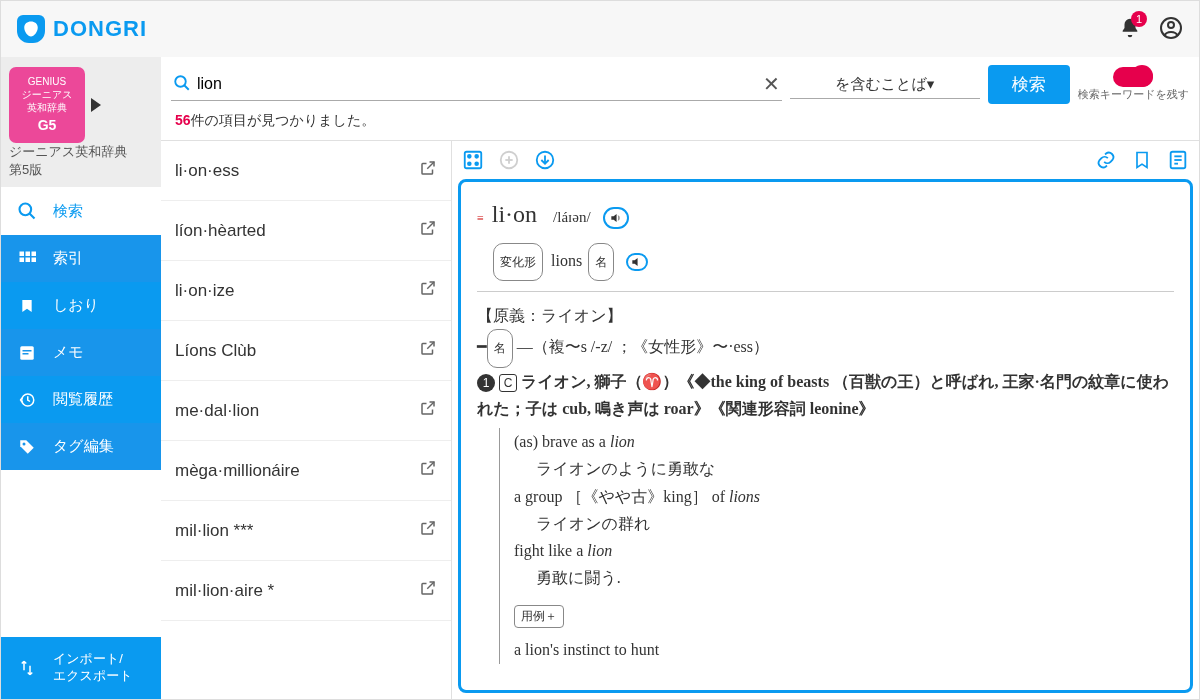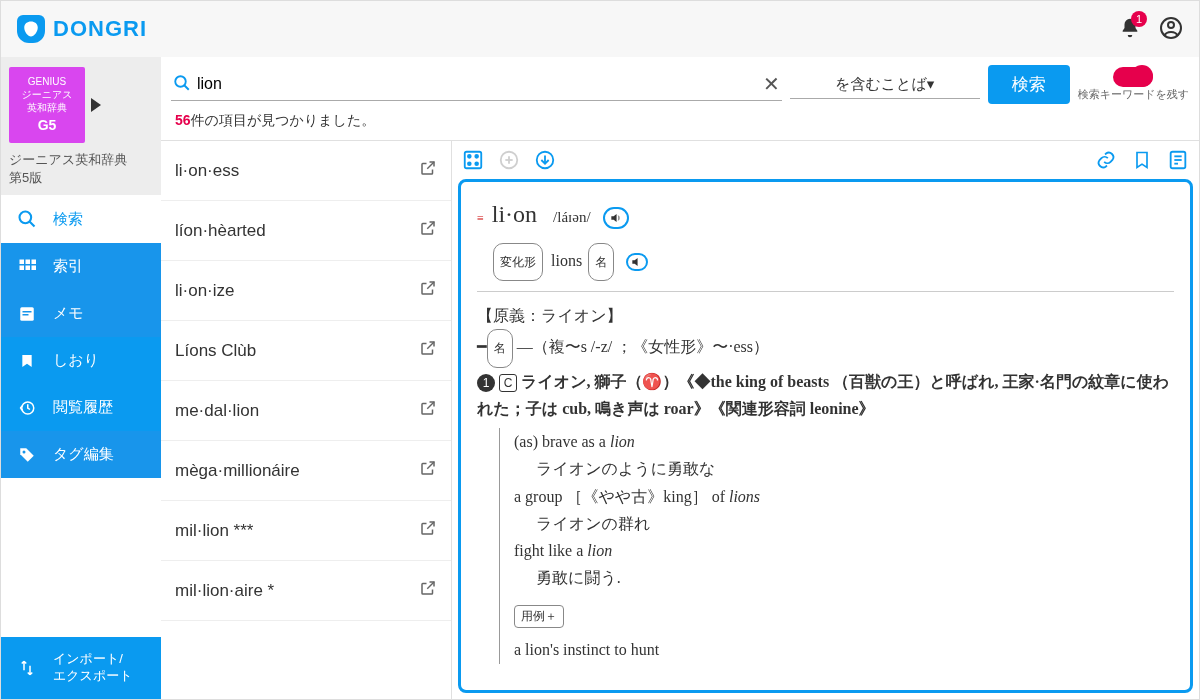--- a/index.html
+++ b/index.html
@@ -9,24 +9,24 @@
   .brand-logo { width: 28px; height: 28px; background: #0a9af0; border-radius: 6px 6px 12px 12px; display:flex; align-items:center; justify-content:center; }
   .brand-logo svg { width: 18px; height: 18px; fill: #fff; }
   .brand-name { font-size: 22px; font-weight: 700; color: #0a9af0; letter-spacing: 1px; }
   .header-icons { display: flex; align-items: center; gap: 18px; }
   .bell { position: relative; }
   .badge { position: absolute; top: -6px; right: -6px; background: #e6004c; color: #fff; border-radius: 50%; font-size: 11px; width: 16px; height: 16px; display: flex; align-items: center; justify-content: center; }
   .main { flex: 1; display: flex; overflow: hidden; }
   .sidebar { width: 160px; display: flex; flex-direction: column; }
   .dict-card { background: #ededed; padding: 10px 8px 8px 8px; }
   .dict-top { display: flex; align-items: center; gap:6px; }
-  .dict-img { width: 76px; height: 76px; background: #d946ef; border-radius: 2px; display: flex; flex-direction: column; align-items:center; justify-content:center; color:#fff; font-size:10px; line-height:1.3; }
+  .dict-img { width: 76px; height: 76px; background: #ec4899; border-radius: 7px; display: flex; flex-direction: column; align-items:center; justify-content:center; color:#fff; font-size:10px; line-height:1.3; }
   .dict-img .g5 { font-weight:bold; font-size:14px; margin-top:2px;}
   .play-tri { width:0;height:0;border-left:10px solid #333;border-top:7px solid transparent;border-bottom:7px solid transparent;}
-  .dict-name { font-size: 13px; color:#555; margin-top:8px; }
+  .dict-name { font-size: 13px; color:#555; }
   .nav { display:flex; flex-direction:column; }
   .nav-item { display:flex; align-items:center; gap:16px; padding:14px 16px; font-size:15px; cursor:pointer; }
   .nav-item.search-nav { color:#0a9af0; background:#fff; }
   .nav-bottom { margin-top:auto; }
   .nav-item.blue { color:#fff; background:#0a9af0; }
   .nav-item.blue2 { color:#fff; background:#1895eb; }
   .nav-icon { width:20px; display:flex; justify-content:center; }
   .search-row { display:flex; align-items:center; gap:8px; padding:8px 10px 4px 10px; }
   .search-box { flex:1; display:flex; align-items:center; border-bottom:1px solid #aaa; padding:4px 2px; gap:6px; }
   .search-box input { border:none; outline:none; flex:1; font-size:16px; background:transparent; }
@@ -121,37 +121,37 @@
               <rect x="2" y="2" width="6" height="6"></rect>
               <rect x="10" y="2" width="6" height="6"></rect>
               <rect x="18" y="2" width="6" height="6"></rect>
               <rect x="2" y="10" width="6" height="6"></rect>
               <rect x="10" y="10" width="6" height="6"></rect>
               <rect x="18" y="10" width="6" height="6"></rect>
             </svg>
           </span>
         <span>索引</span>
       </div>
+      <div class="nav-item blue">
+        <span class="nav-icon">
+            <svg width="16" height="18" viewBox="0 0 24 24" fill="#fff">
+              <path d="M5 3h14v18l-7-5-7 5z"></path>
+            </svg>
+          </span>
+        <span>しおり</span>
+      </div>
       <div class="nav-item blue2">
         <span class="nav-icon">
             <svg width="18" height="18" viewBox="0 0 24 24" fill="#fff">
               <rect x="3" y="3" width="18" height="18" rx="2"></rect>
               <rect x="6" y="8" width="12" height="2" fill="#1895eb"></rect>
               <rect x="6" y="12" width="8" height="2" fill="#1895eb"></rect>
             </svg>
           </span>
         <span>メモ</span>
-      </div>
-      <div class="nav-item blue">
-        <span class="nav-icon">
-            <svg width="16" height="18" viewBox="0 0 24 24" fill="#fff">
-              <path d="M5 3h14v18l-7-5-7 5z"></path>
-            </svg>
-          </span>
-        <span>しおり</span>
       </div>
       <div class="nav-item blue">
         <span class="nav-icon">
             <svg width="18" height="18" viewBox="0 0 24 24" fill="none" stroke="#fff" stroke-width="2">
               <circle cx="13" cy="12" r="8"></circle>
               <path d="M13 7v5l3 2"></path>
               <path d="M3 12l3-3M3 12l3 3"></path>
             </svg>
           </span>
         <span>閲覧履歴</span>

